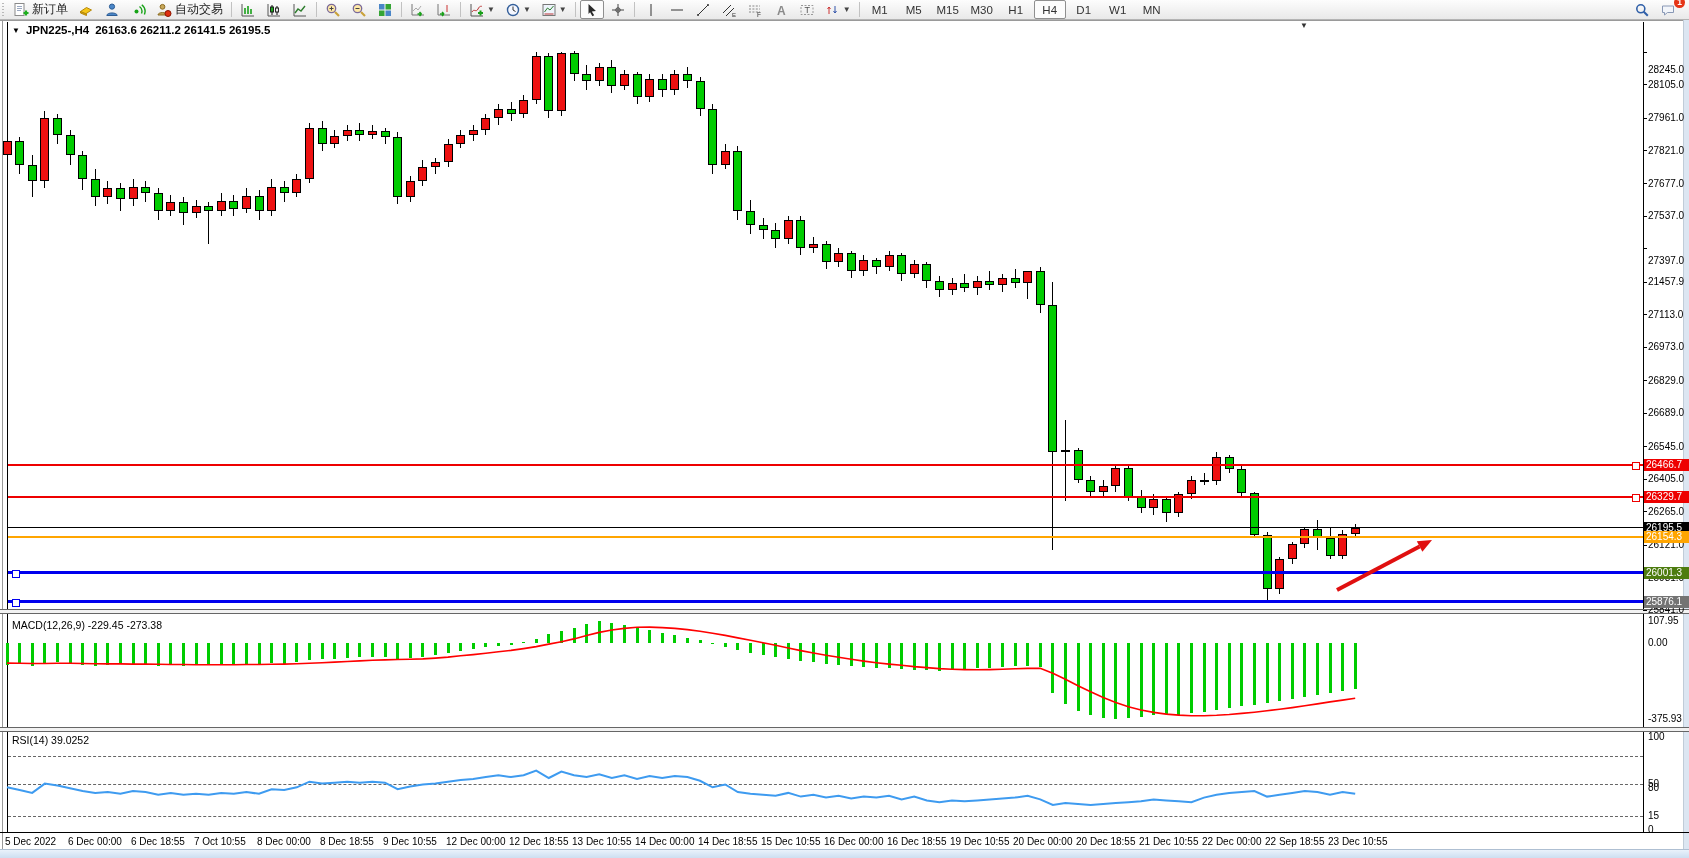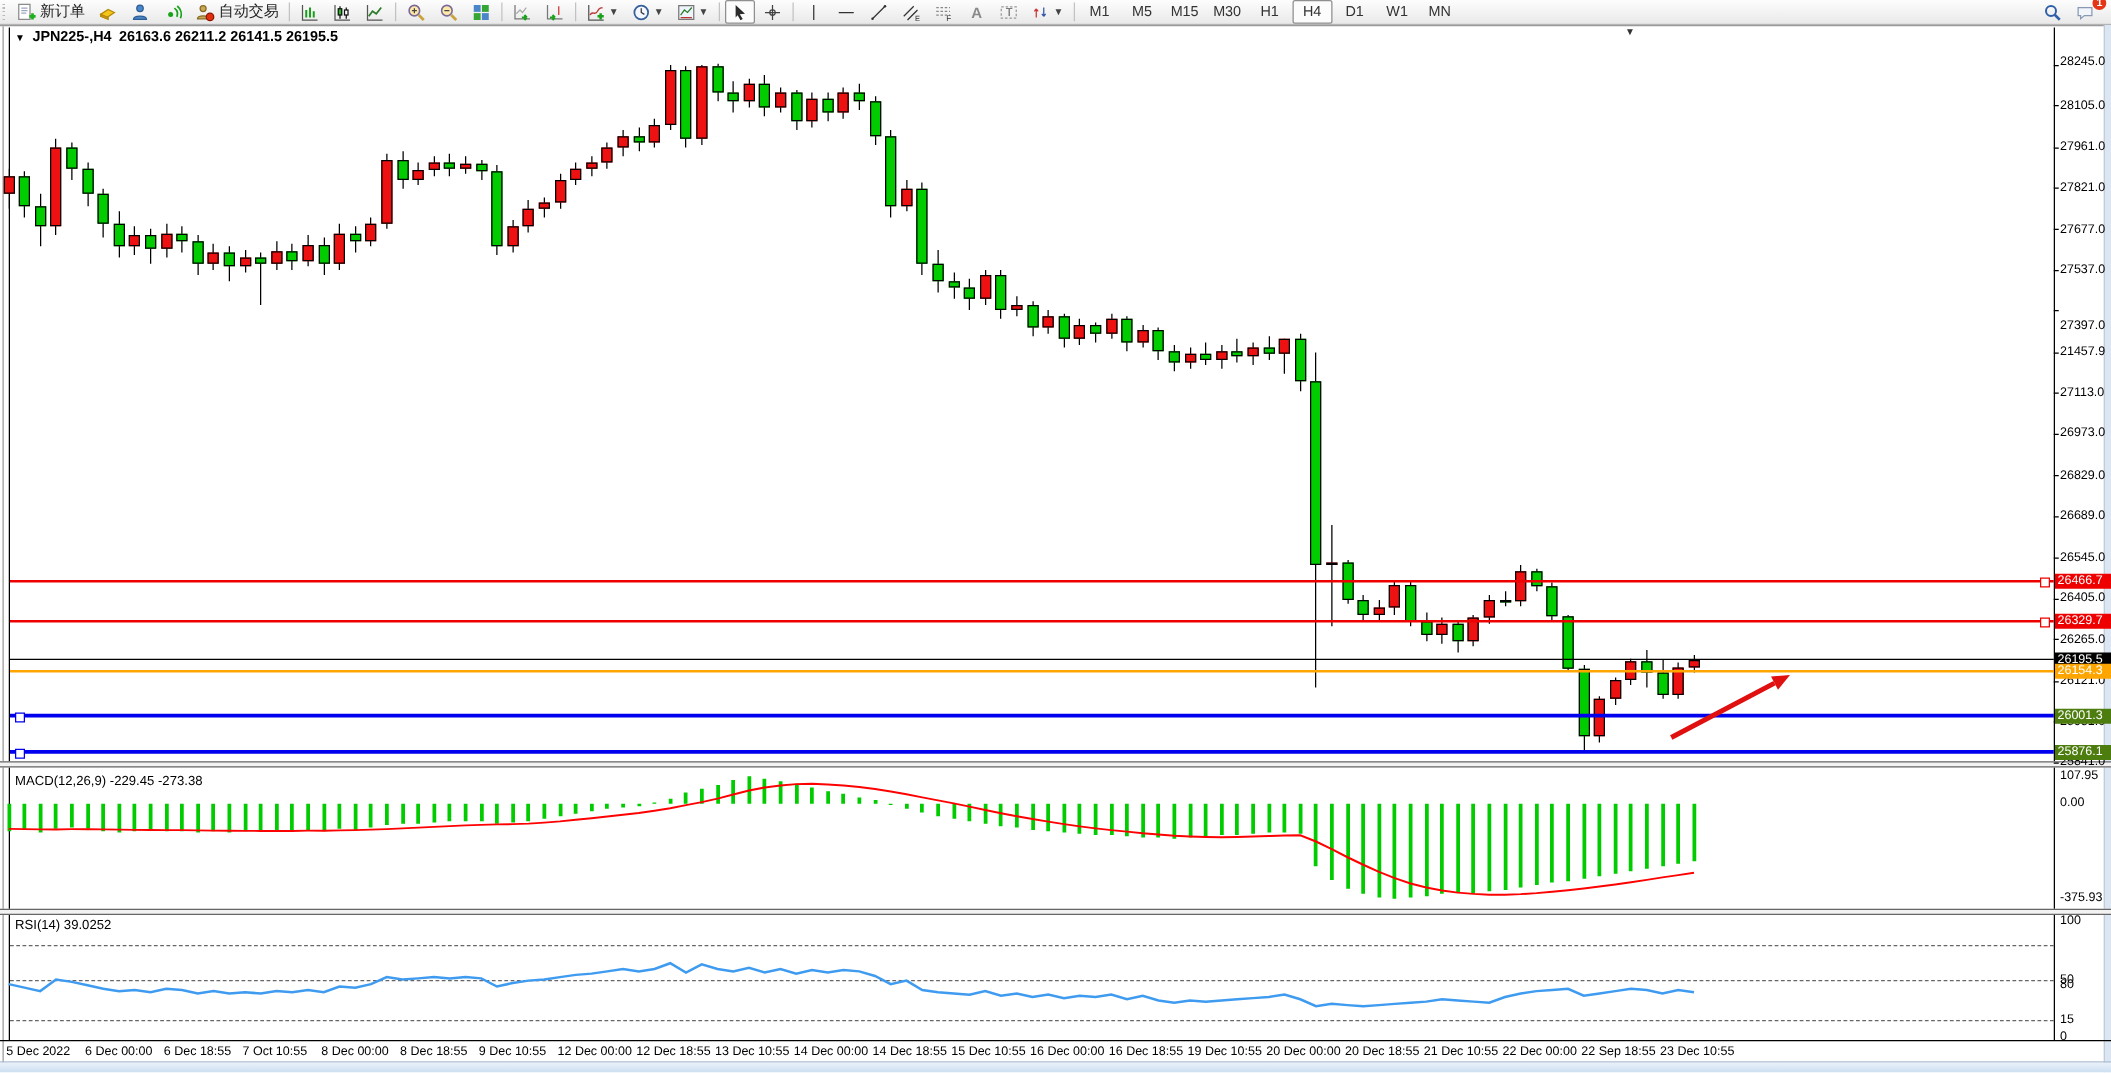--- a/index.html
+++ b/index.html
@@ -323,21 +323,21 @@
 
   <div class="pane-sep" style="top:609px;"></div>
   <div class="pane-sep" style="top:727px;"></div>
   <div class="bot-border"></div>
 
   <div class="pane-label" style="top:619px;">MACD(12,26,9) -229.45 -273.38</div>
   <div class="pane-label" style="top:734px;">RSI(14) 39.0252</div>
 
   <div id="gen" style="position: absolute; left: 0px; top: 0px; width: 1689px; height: 858px;">
       <div class="axis-dash" style="top: 51.655px;"></div>
-      <div class="axis-label" style="top: 44px;">28245.0</div>
+      <div class="axis-label" style="top: 64px;">28245.0</div>
       <div class="axis-dash" style="top: 84.1418px;"></div>
       <div class="axis-label" style="top: 78.6418px;">28105.0</div>
       <div class="axis-dash" style="top: 117.557px;"></div>
       <div class="axis-label" style="top: 112.057px;">27961.0</div>
       <div class="axis-dash" style="top: 150.044px;"></div>
       <div class="axis-label" style="top: 144.544px;">27821.0</div>
       <div class="axis-dash" style="top: 183.459px;"></div>
       <div class="axis-label" style="top: 177.959px;">27677.0</div>
       <div class="axis-dash" style="top: 215.945px;"></div>
       <div class="axis-label" style="top: 210.445px;">27537.0</div>
@@ -707,21 +707,21 @@
       <div class="tag" style="top: 490.598px; background: rgb(238, 0, 0);">26329.7</div>
       <div class="handle" style="left: 1632px; top: 493.598px; border: 1px solid rgb(238, 0, 0);"></div>
       <div class="lvl" style="top: 527.239px; height: 1px; background: rgb(0, 0, 0);"></div>
       <div class="tag" style="top: 521.739px; background: rgb(0, 0, 0);">26195.5</div>
       <div class="lvl" style="top: 536.299px; height: 2px; background: rgb(255, 165, 0);"></div>
       <div class="tag" style="top: 531.299px; background: rgb(255, 165, 0);">26154.3</div>
       <div class="lvl" style="top: 571.303px; height: 3px; background: rgb(0, 0, 238);"></div>
       <div class="tag" style="top: 566.803px; background: #4d7c0f;">26001.3</div>
       <div class="handle" style="left: 12px; top: 569.803px; border: 1px solid rgb(0, 0, 238);"></div>
       <div class="lvl" style="top: 600.355px; height: 3px; background: rgb(0, 0, 238);"></div>
-      <div class="tag" style="top: 595.855px; background: #4d7c0f;">25876.1</div>
+      <div class="tag" style="top: 595.855px; background: #737373;">25876.1</div>
       <div class="handle" style="left: 12px; top: 598.855px; border: 1px solid rgb(0, 0, 238);"></div>
       <svg width="1689" height="858" class="overlay">
         <polyline points="7,663.1 19.6,663.3 32.2,663.5 44.8,663.5 57.4,663.3 70,663.3 82.6,663.5 95.2,663.7 107.8,663.9 120.39999999999999,663.9 133,664.1 145.6,664.1 158.2,664.3 170.79999999999998,664.5 183.4,664.5 196,664.7 208.6,664.7 221.2,664.7 233.79999999999998,664.7 246.4,664.5 259,664.5 271.59999999999997,664.3 284.2,664.1 296.8,663.7 309.4,663.3 322,662.7 334.59999999999997,662.1 347.2,661.5 359.8,660.9 372.4,660.3 385,659.9 397.59999999999997,659.5 410.2,659.3 422.8,658.9 435.4,658.1 448,657.1 460.59999999999997,655.8 473.2,654.6 485.8,653.2 498.4,651.8 511,650.4 523.6,648.6 536.1999999999999,646.6 548.8,644.1 561.4,641.7 574,638.9 586.6,635.6 599.1999999999999,632.4 611.8,630.0 624.4,628.4 637,627.3 649.6,627.1 662.1999999999999,627.6 674.8,628.4 687.4,629.6 700,631.2 712.6,633.2 725.1999999999999,635.4 737.8,637.9 750.4,640.3 763,642.7 775.6,645.3 788.1999999999999,648.0 800.8,650.6 813.4,653.0 826,655.2 838.6,657.3 851.1999999999999,659.3 863.8,661.1 876.4,662.7 889,664.1 901.6,665.3 914.1999999999999,666.6 926.8,667.6 939.4,668.6 952,669.2 964.6,669.6 977.1999999999999,669.8 989.8,669.6 1002.4,669.2 1015,668.8 1027.6,668.4 1040.2,668.2 1052.8,673.2 1065.3999999999999,679.3 1078,685.8 1090.6,691.8 1103.2,697.5 1115.8,702.5 1128.3999999999999,706.8 1141,710.0 1153.6,712.4 1166.2,714.1 1178.8,715.1 1191.3999999999999,715.7 1204,715.7 1216.6,715.3 1229.2,714.5 1241.8,713.4 1254.3999999999999,712.2 1267,710.8 1279.6,709.2 1292.2,707.6 1304.8,705.8 1317.3999999999999,703.9 1330,701.9 1342.6,700.1 1355.2,698.2" fill="none" stroke="#ff0000" stroke-width="1.6"></polyline>
         <polyline points="7,787.3 19.6,790.1 32.2,792.9 44.8,783.6 57.4,785.5 70,788.2 82.6,791.0 95.2,792.9 107.8,792.0 120.39999999999999,793.8 133,791.0 145.6,792.0 158.2,794.8 170.79999999999998,792.9 183.4,794.8 196,793.8 208.6,794.8 221.2,792.9 233.79999999999998,793.8 246.4,792.0 259,793.8 271.59999999999997,789.2 284.2,790.1 296.8,787.3 309.4,781.7 322,783.6 334.59999999999997,782.7 347.2,781.7 359.8,782.7 372.4,781.7 385,782.7 397.59999999999997,789.2 410.2,786.4 422.8,784.5 435.4,783.6 448,781.7 460.59999999999997,779.9 473.2,778.9 485.8,777.1 498.4,775.2 511,777.1 523.6,775.2 536.1999999999999,770.6 548.8,778.0 561.4,771.5 574,775.2 586.6,777.1 599.1999999999999,774.3 611.8,778.0 624.4,775.2 637,778.9 649.6,776.1 662.1999999999999,778.0 674.8,776.1 687.4,777.1 700,780.8 712.6,787.3 725.1999999999999,784.5 737.8,792.0 750.4,793.8 763,794.8 775.6,795.7 788.1999999999999,792.9 800.8,796.6 813.4,794.8 826,797.6 838.6,795.7 851.1999999999999,798.5 863.8,796.6 876.4,797.6 889,795.7 901.6,799.4 914.1999999999999,796.6 926.8,800.4 939.4,802.2 952,800.4 964.6,801.3 977.1999999999999,800.4 989.8,799.4 1002.4,798.5 1015,797.6 1027.6,795.7 1040.2,799.4 1052.8,805.0 1065.3999999999999,803.1 1078,804.1 1090.6,805.0 1103.2,804.1 1115.8,803.1 1128.3999999999999,802.2 1141,801.3 1153.6,799.4 1166.2,800.4 1178.8,801.3 1191.3999999999999,802.2 1204,797.6 1216.6,794.8 1229.2,792.9 1241.8,792.0 1254.3999999999999,791.0 1267,796.6 1279.6,794.8 1292.2,792.9 1304.8,791.0 1317.3999999999999,792.0 1330,794.8 1342.6,792.0 1355.2,793.8" fill="none" stroke="#3e9bf0" stroke-width="2"></polyline>
         <line x1="1337" y1="590" x2="1419.6111448866523" y2="546.5204500596567" stroke="#e01010" stroke-width="4"></line>
         <polygon points="1432,540 1422.405623483648,551.8299593939486 1416.8166662896565,541.2109407253648" fill="#e01010"></polygon>
       </svg>
     </div>
   <div class="timeline" id="timeline">
       <div class="t-label" style="left: 5px;">5 Dec 2022</div>

